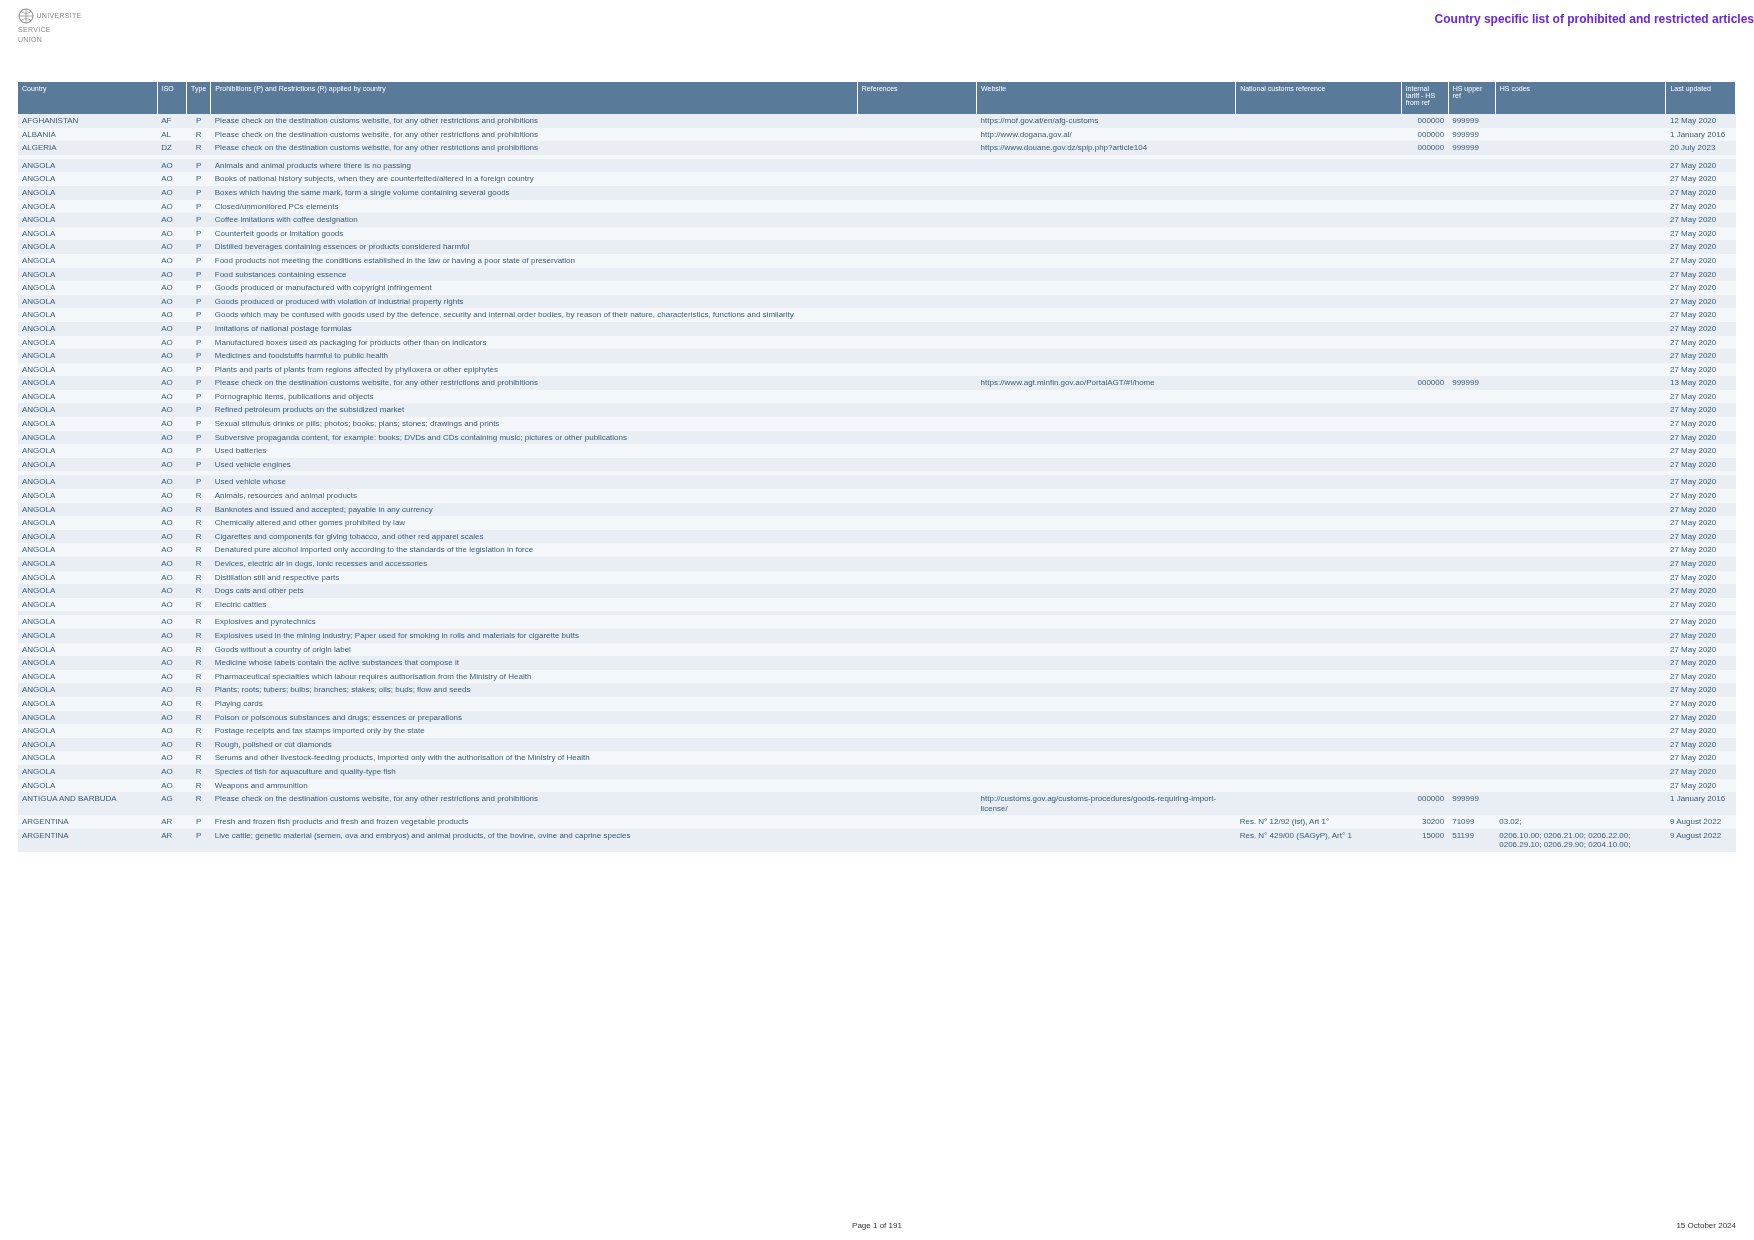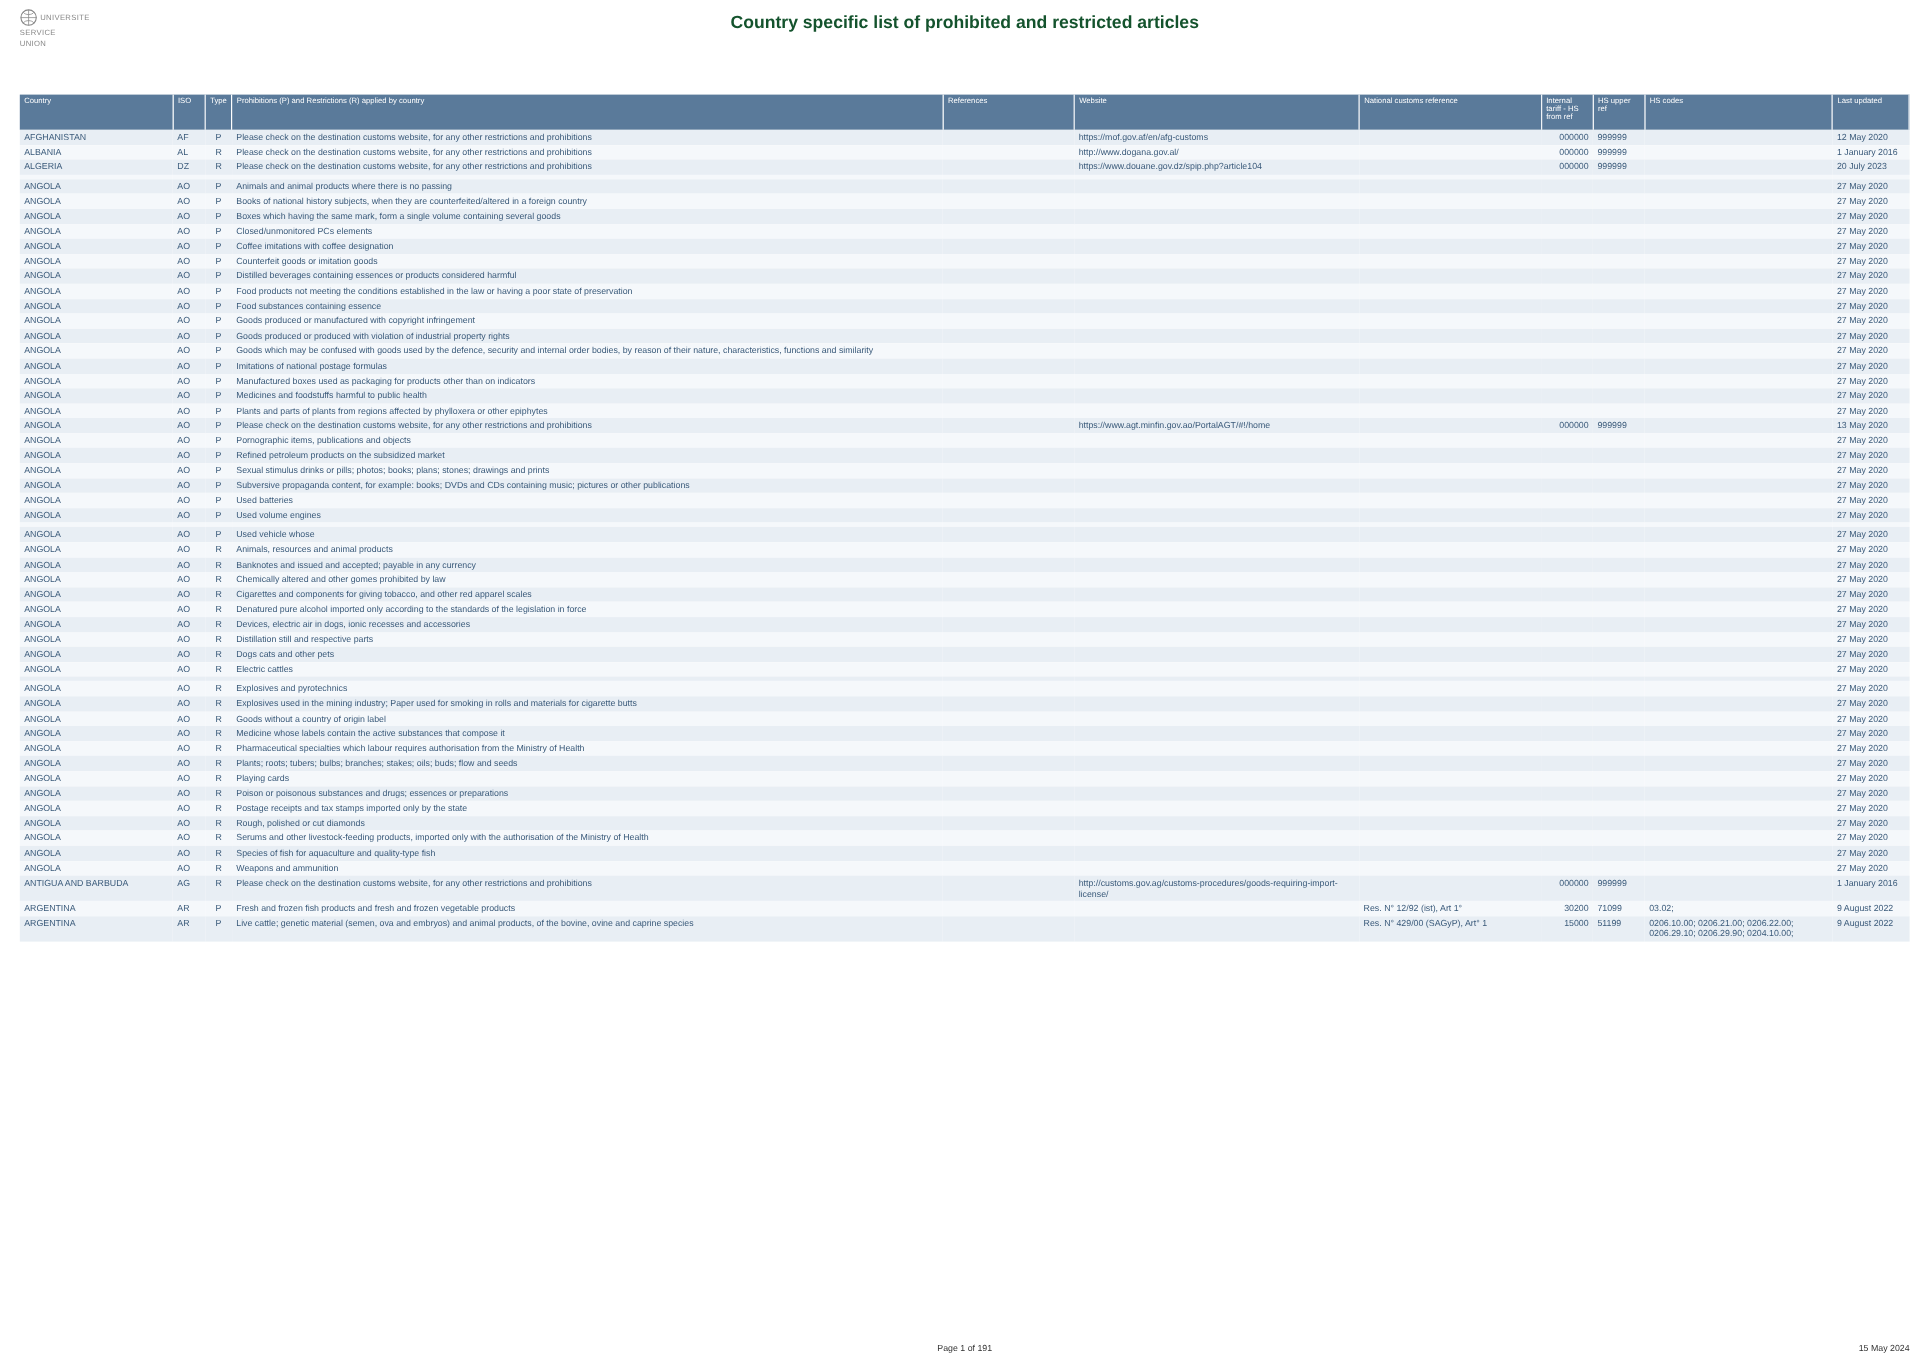--- a/index.html
+++ b/index.html
@@ -1,19 +1,19 @@
 <!DOCTYPE html>
 <html><head>
 <meta charset="utf-8">
 <style>
 *{box-sizing:border-box;margin:0;padding:0}
 body{font-family:Arial,sans-serif;font-size:8px;background:#fff;color:#3a5a7a;width:1754px;height:1240px;position:relative}
 .logo{position:absolute;top:8px;left:18px;font-size:9px;color:#888}
 .logo svg{vertical-align:middle}
-h1{text-align:center;font-size:16px;font-weight:bold;color:#14532d;padding:12px 0 8px}
+h1{text-align:right;font-size:12px;font-weight:bold;color:#6d28d9;padding:12px 0 8px}
 .tbl{width:1718px;margin:48px auto 0;border-collapse:collapse}
 .tbl th{background:#5a7a9a;color:#fff;font-size:7px;font-weight:normal;text-align:left;padding:3px 4px;border-right:1px solid #fff;height:32px;vertical-align:top}
 .tbl td{padding:2px 4px;font-size:8px;vertical-align:top;line-height:1.2}
 .tbl tr.even td{background:#e8eef4}
 .tbl tr.odd td{background:#f5f8fb}
 .c-country{width:145px}
 .c-iso{width:30px;}
 .c-type{width:18px;text-align:center}
 .c-desc{width:690px}
 .c-ref{width:125px}
@@ -391,21 +391,21 @@
         <td class="c-nat"></td>
         <td class="c-hsf"></td>
         <td class="c-hst"></td>
         <td class="c-hs"></td>
         <td class="c-upd">27 May 2020</td>
       </tr>
       <tr class="even">
         <td class="c-country">ANGOLA</td>
         <td class="c-iso">AO</td>
         <td class="c-type">P</td>
-        <td class="c-desc">Used volume engines</td>
+        <td class="c-desc">Used vehicle engines</td>
         <td class="c-ref"></td>
         <td class="c-web"></td>
         <td class="c-nat"></td>
         <td class="c-hsf"></td>
         <td class="c-hst"></td>
         <td class="c-hs"></td>
         <td class="c-upd">27 May 2020</td>
       </tr>
       <tr class="odd">
         <td class="c-country"></td>
@@ -768,13 +768,13 @@
         <td class="c-nat">Res. N° 429/00 (SAGyP), Art° 1</td>
         <td class="c-hsf">15000</td>
         <td class="c-hst">51199</td>
         <td class="c-hs">0206.10.00; 0206.21.00; 0206.22.00; 0206.29.10; 0206.29.90; 0204.10.00;</td>
         <td class="c-upd">9 August 2022</td>
       </tr>
     </tbody>
 </table>
 
 <div class="footer-l">Page 1 of 191</div>
-<div class="footer-r">15 May 2024</div>
+<div class="footer-r">15 October 2024</div>
 
 </body></html>

